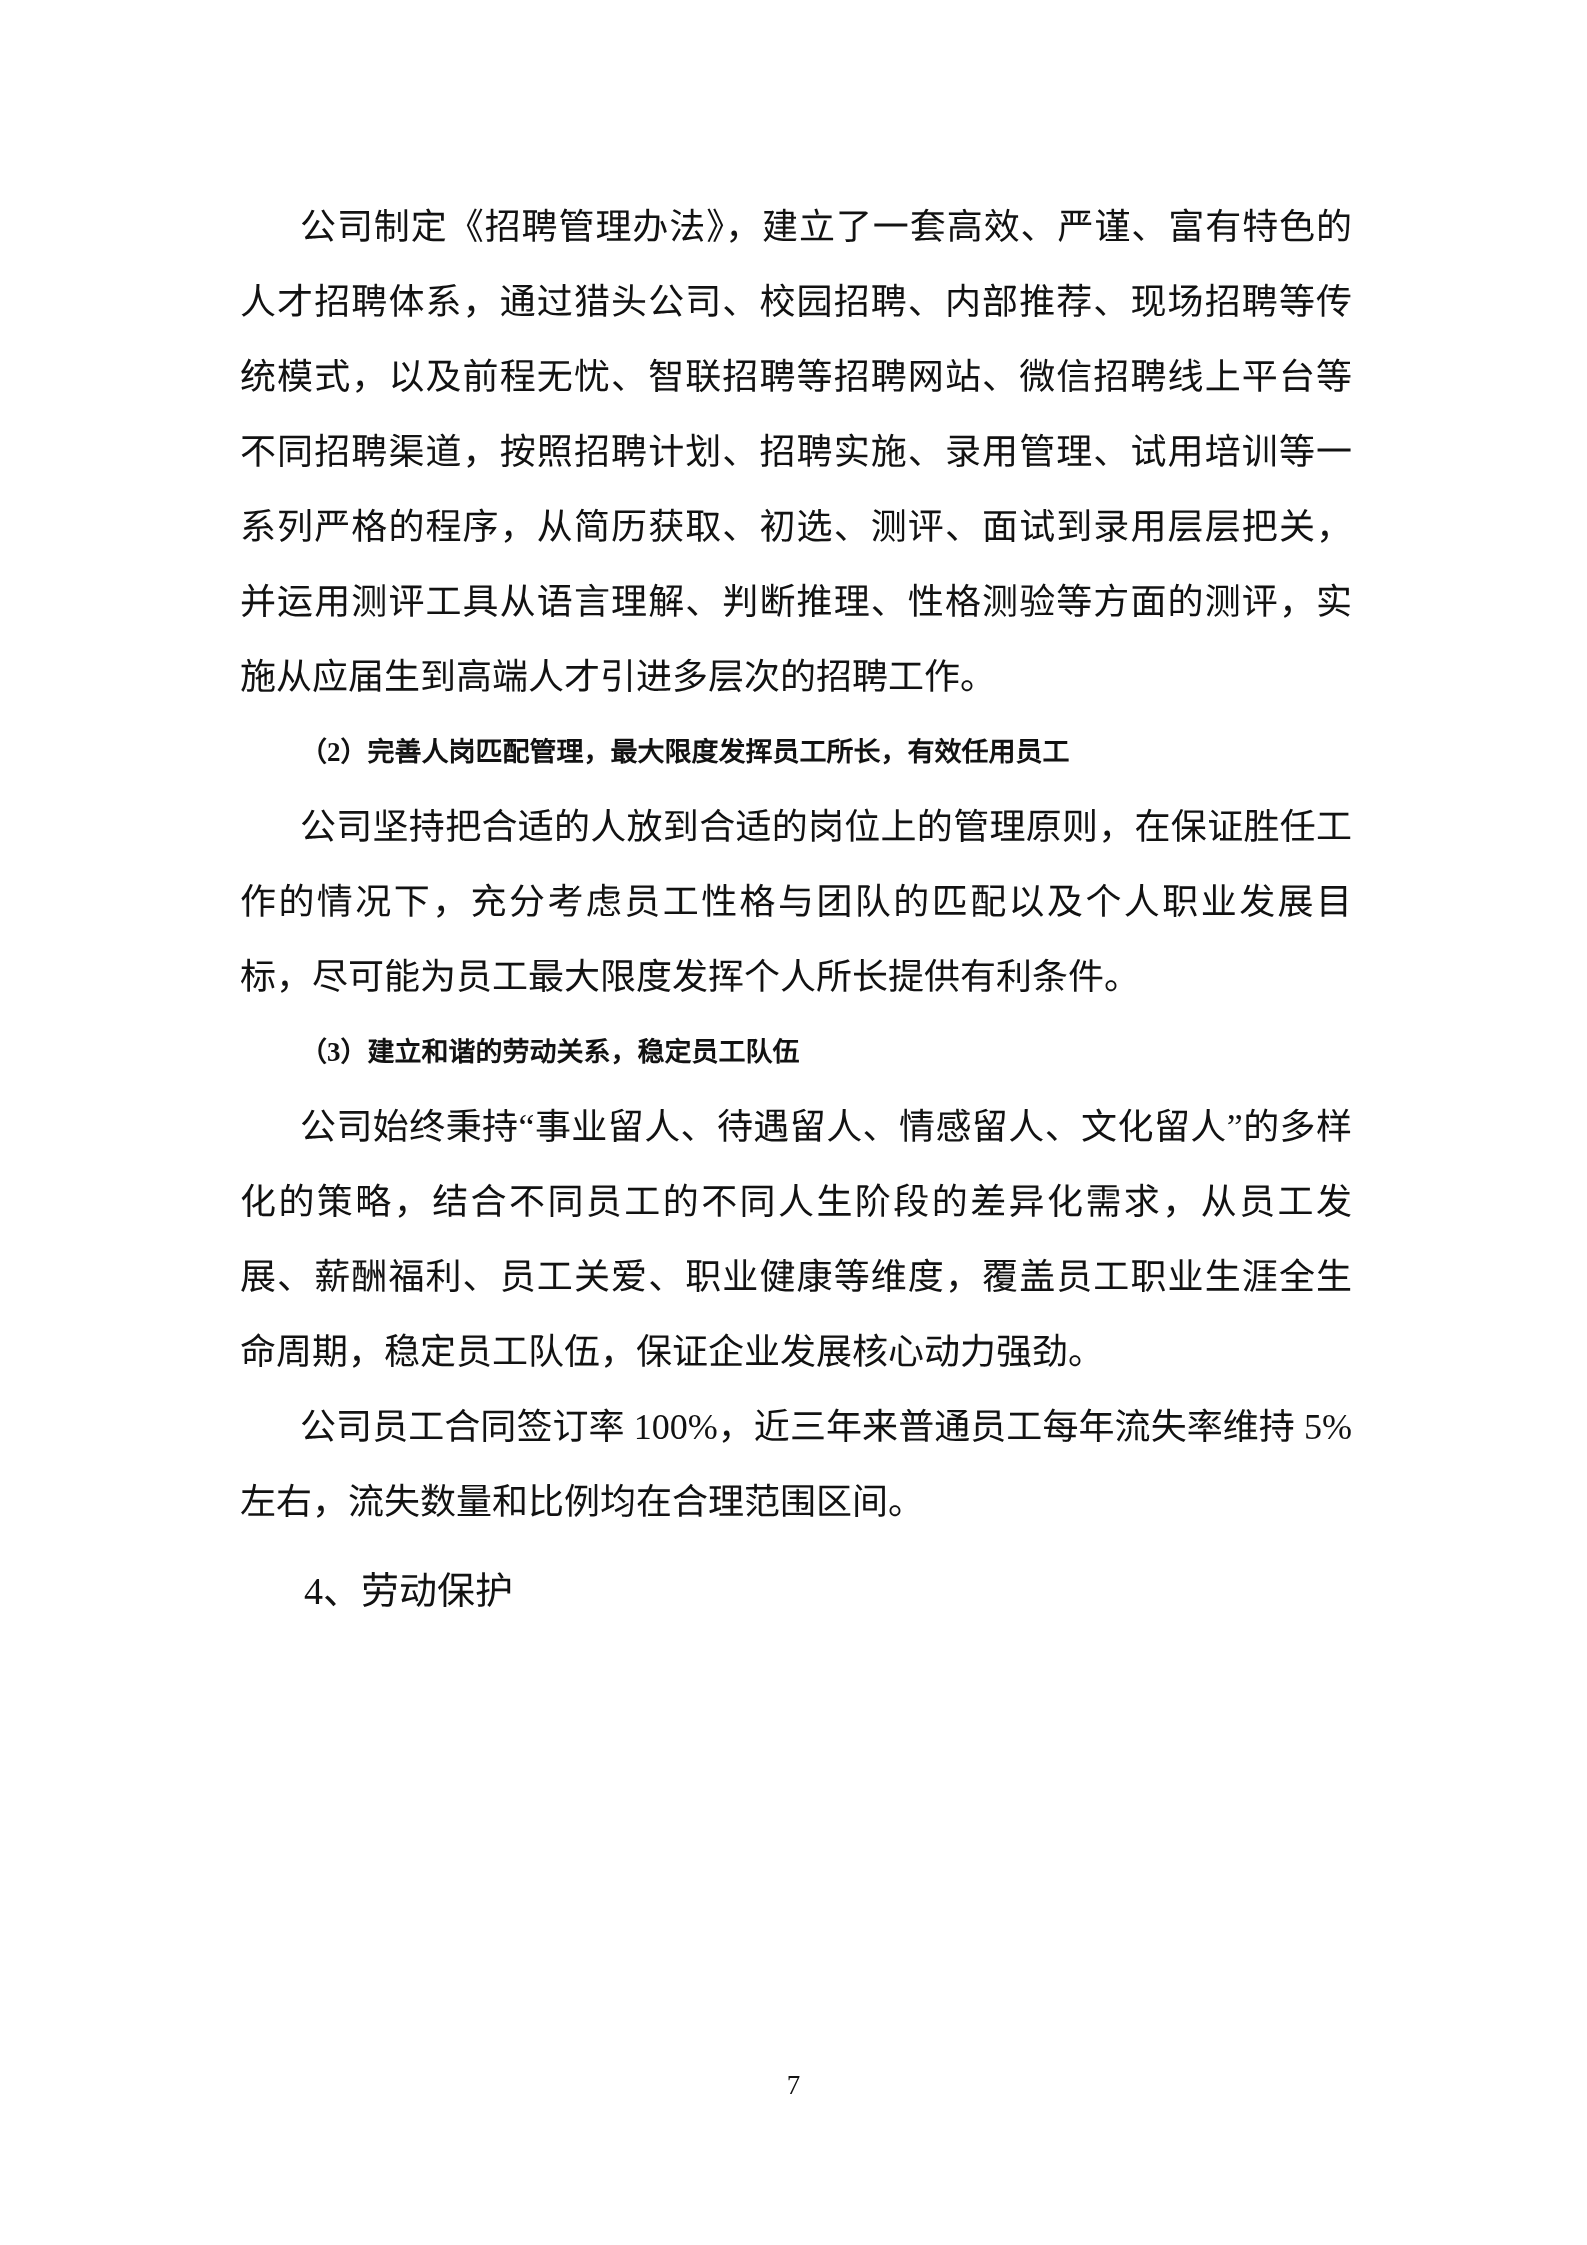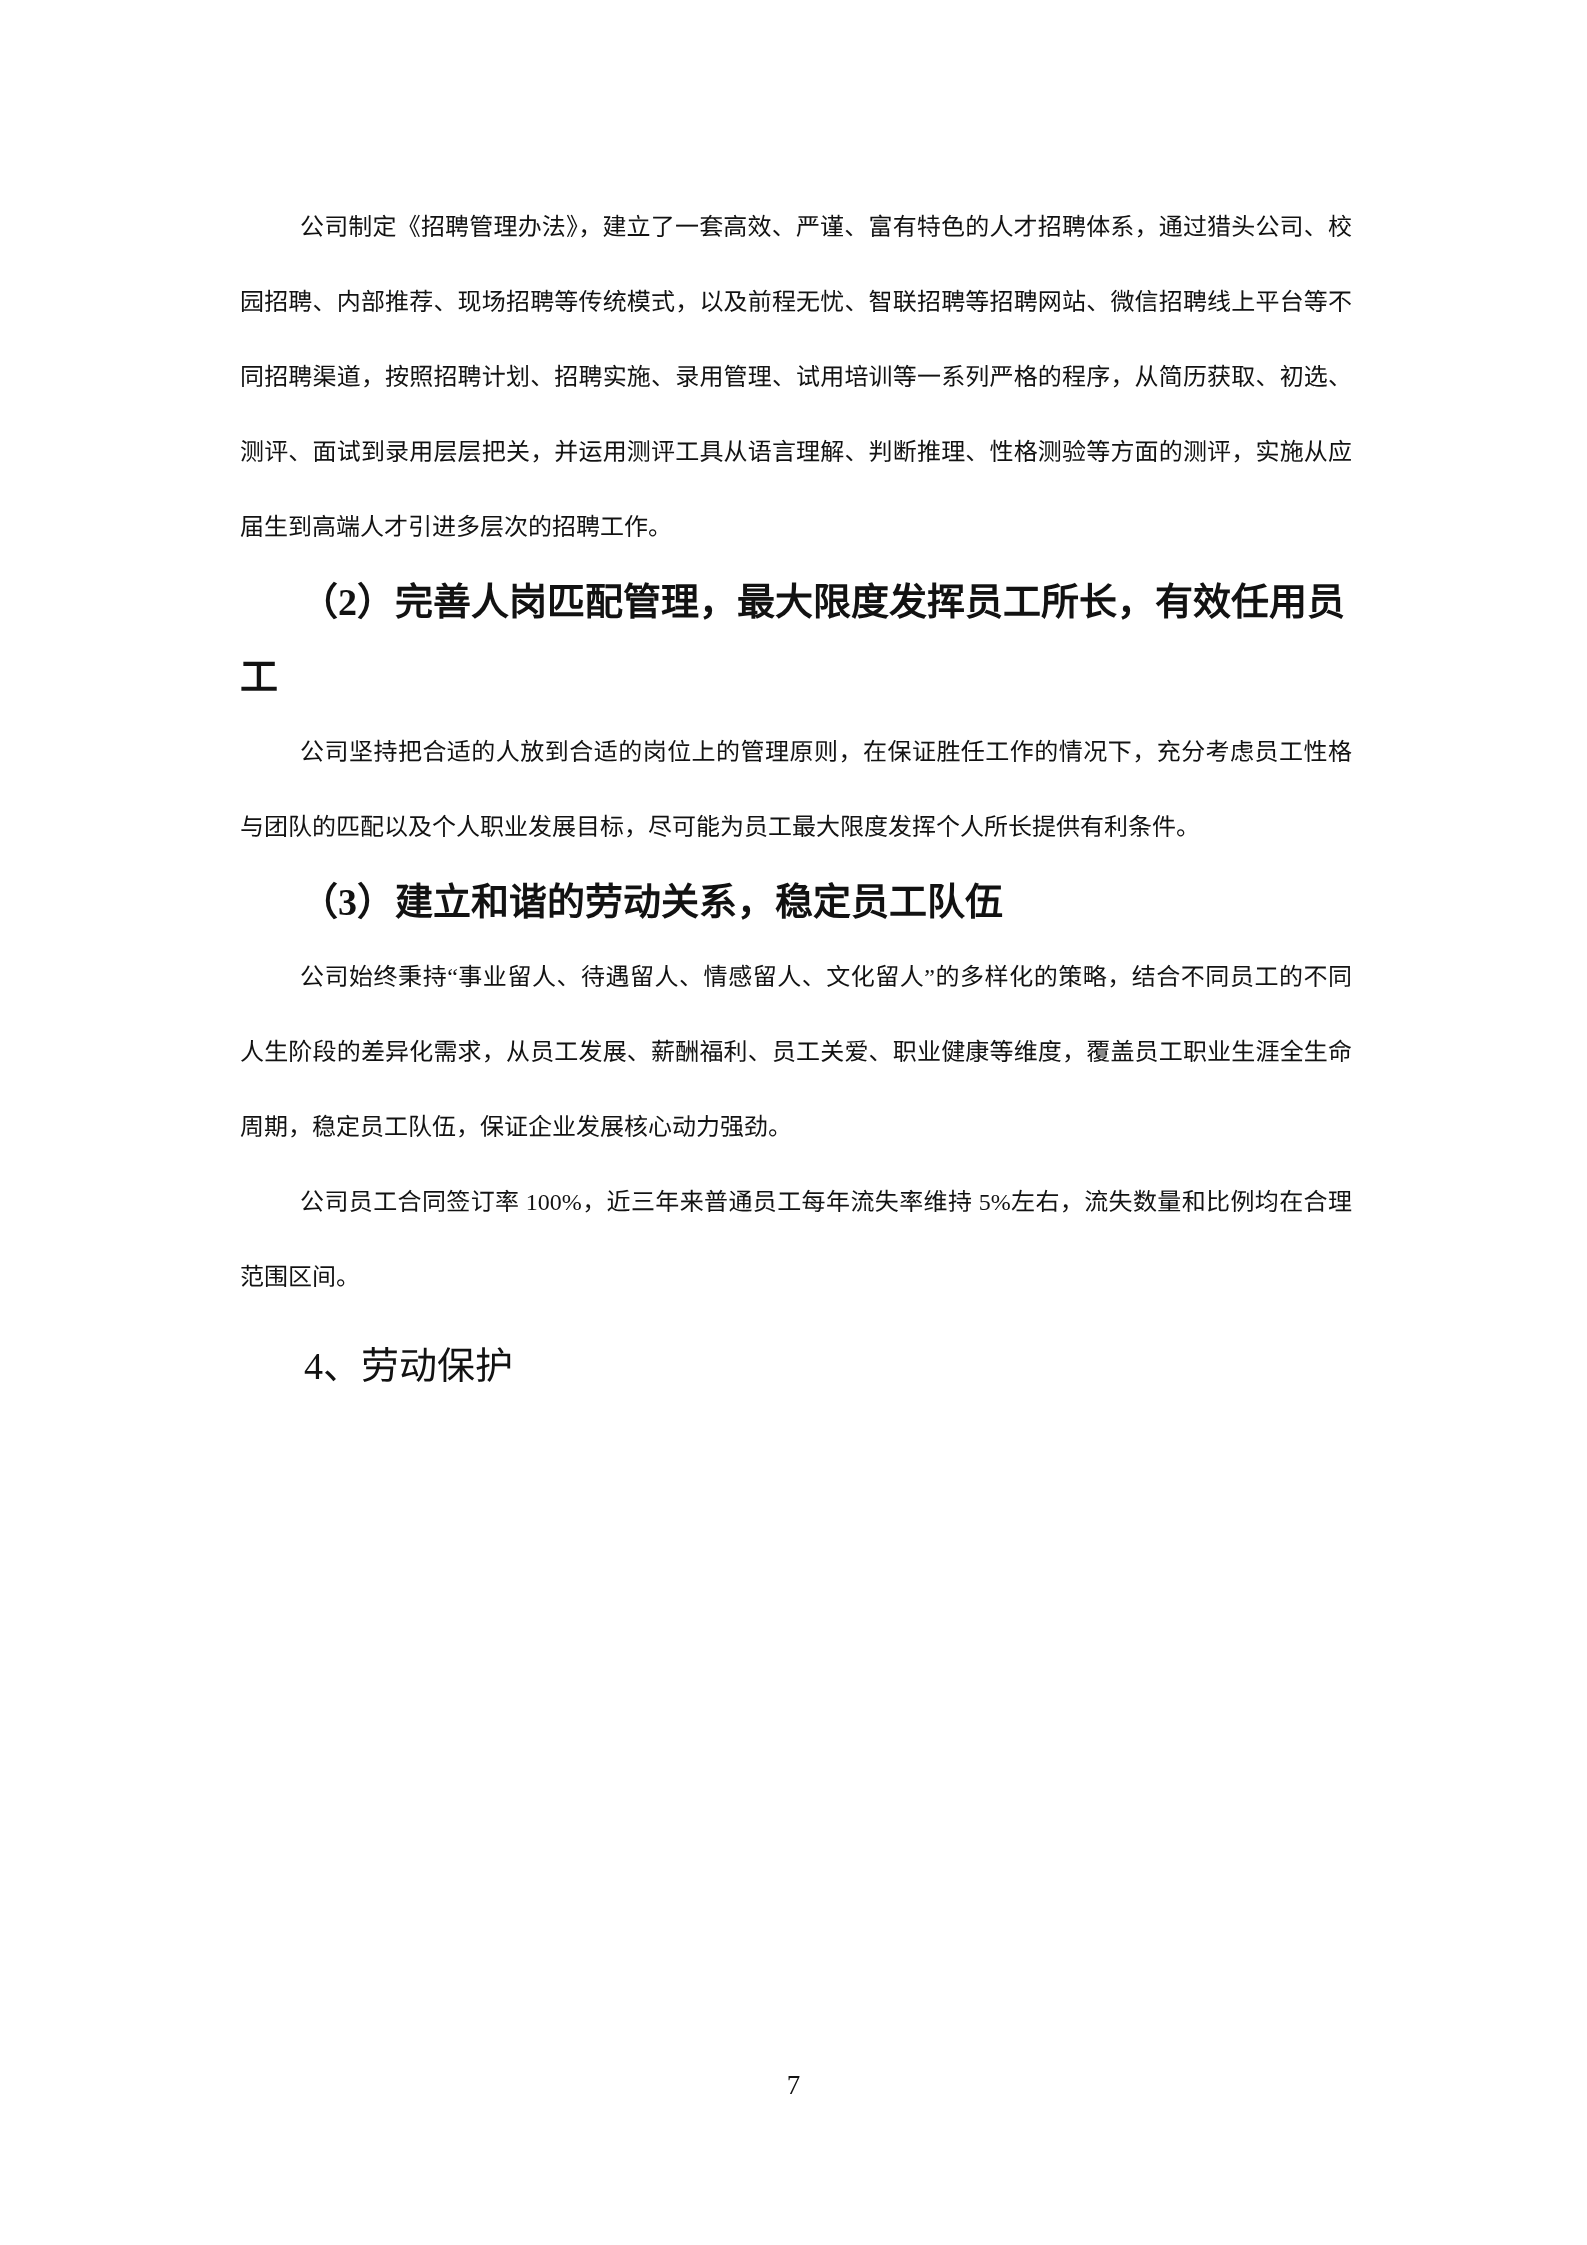--- a/index.html
+++ b/index.html
@@ -17,31 +17,31 @@
     overflow: hidden;
   }
   .content {
     position: absolute;
     left: 240px;
     top: 190px;
     width: 1112px;
   }
   .para {
     margin: 0;
-    font-size: 24px;
+    font-size: 36px;
     line-height: 75px;
     text-align: justify;
     text-align-last: left;
     text-justify: inter-ideograph;
     text-indent: 60px;
     font-weight: 400;
   }
   .sub-heading {
     margin: 0;
-    font-size: 38px;
+    font-size: 27px;
     line-height: 75px;
     text-indent: 60px;
     font-weight: 700;
     text-align: left;
   }
   .section-heading {
     margin: 10px 0 0 0;
     font-size: 38px;
     line-height: 82px;
     text-indent: 64px;

